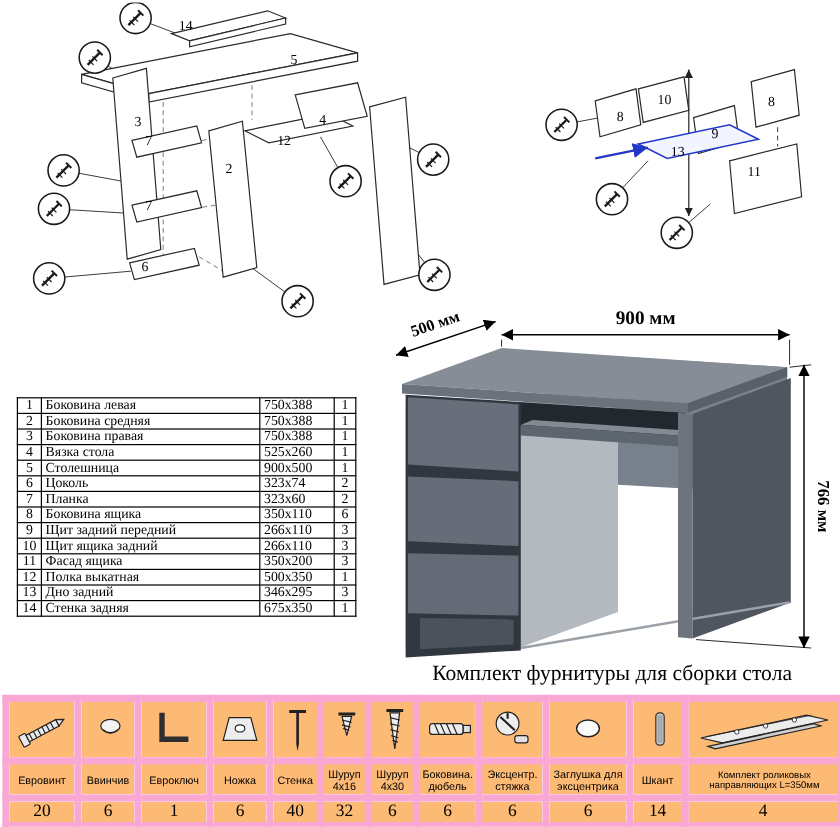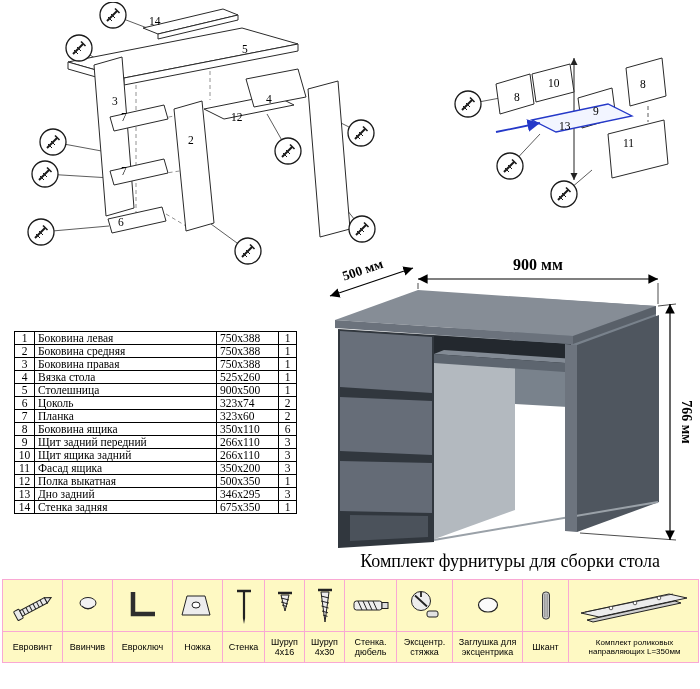--- a/index.html
+++ b/index.html
@@ -5,21 +5,21 @@
   *{margin:0;padding:0;box-sizing:border-box}
   html,body{background:#fff}
   body{width:700px;height:689px;font-family:"Liberation Serif",serif;color:#000;position:relative;overflow:hidden}
   .abs{position:absolute}
   table{border-collapse:collapse;background:#fff}
   
   .parts td{border:1px solid #000;font-size:11.5px;line-height:12px;height:13px;padding:0 3px;white-space:nowrap}
   .parts .c{text-align:center}
   
   .hw{table-layout:fixed;width:696px}
-  .hw td{border:1px solid #f9a8d4;text-align:center;vertical-align:middle;overflow:hidden;background:#fef9c3}
+  .hw td{border:6px solid #f9a8d4;text-align:center;vertical-align:middle;overflow:hidden;background:#fdba74}
   .hw .icell{height:52px}
   .hw .ncell{height:31px;font-family:"Liberation Sans",sans-serif;font-size:9px;line-height:10px;padding:1px 2px}
   .hw .ncell.small{font-size:8px;line-height:9px;text-align:center;padding-left:4px}
   .hw .qcell{height:23px;font-size:14.5px}
   .title{font-size:18px;text-align:right;width:660px;left:0;top:551px}
   svg text{font-family:"Liberation Serif",serif;fill:#000}
   svg.icon{display:block;margin:0 auto}
 </style>
 </head>
 <body>
@@ -402,20 +402,34 @@
         </td>
     </tr>
     <tr>
       <td class="ncell">Евровинт</td>
       <td class="ncell">Ввинчив</td>
       <td class="ncell">Евроключ</td>
       <td class="ncell">Ножка</td>
       <td class="ncell">Стенка</td>
       <td class="ncell">Шуруп 4х16</td>
       <td class="ncell">Шуруп 4х30</td>
-      <td class="ncell">Стенка. дюбель</td>
+      <td class="ncell">Боковина. дюбель</td>
       <td class="ncell">Эксцентр. стяжка</td>
       <td class="ncell">Заглушка для эксцентрика</td>
       <td class="ncell">Шкант</td>
       <td class="ncell small">Комплект роликовых направляющих L=350мм</td>
     </tr>
+    <tr>
+      <td class="qcell">20</td>
+      <td class="qcell">6</td>
+      <td class="qcell">1</td>
+      <td class="qcell">6</td>
+      <td class="qcell">40</td>
+      <td class="qcell">32</td>
+      <td class="qcell">6</td>
+      <td class="qcell">6</td>
+      <td class="qcell">6</td>
+      <td class="qcell">6</td>
+      <td class="qcell">14</td>
+      <td class="qcell">4</td>
+    </tr>
   </tbody>
 </table>
 
 </body></html>

